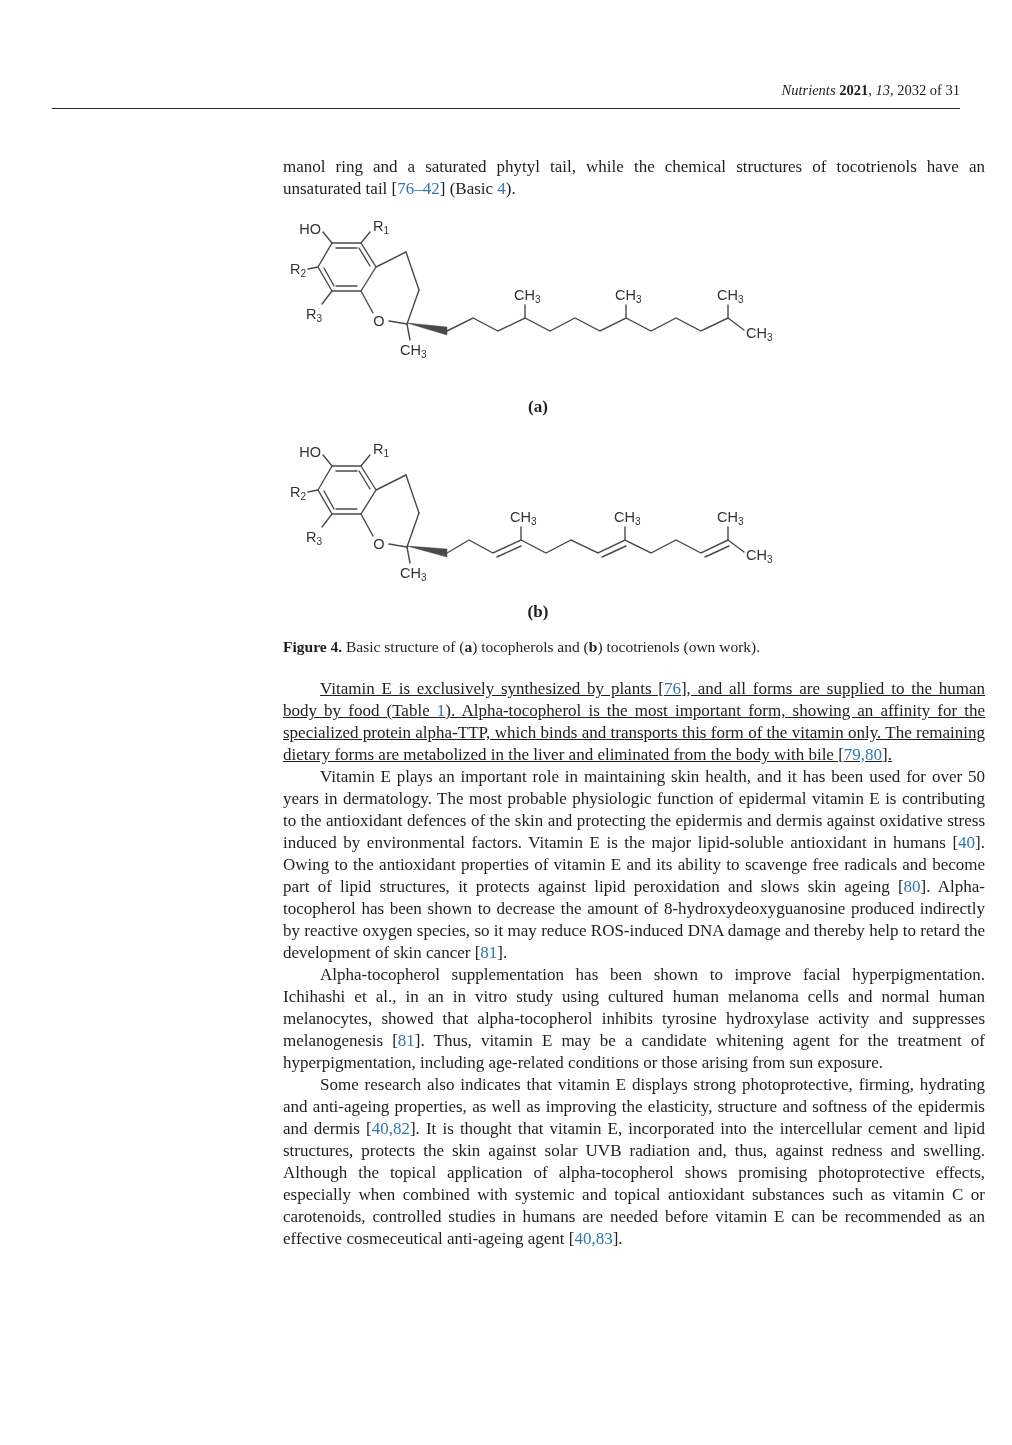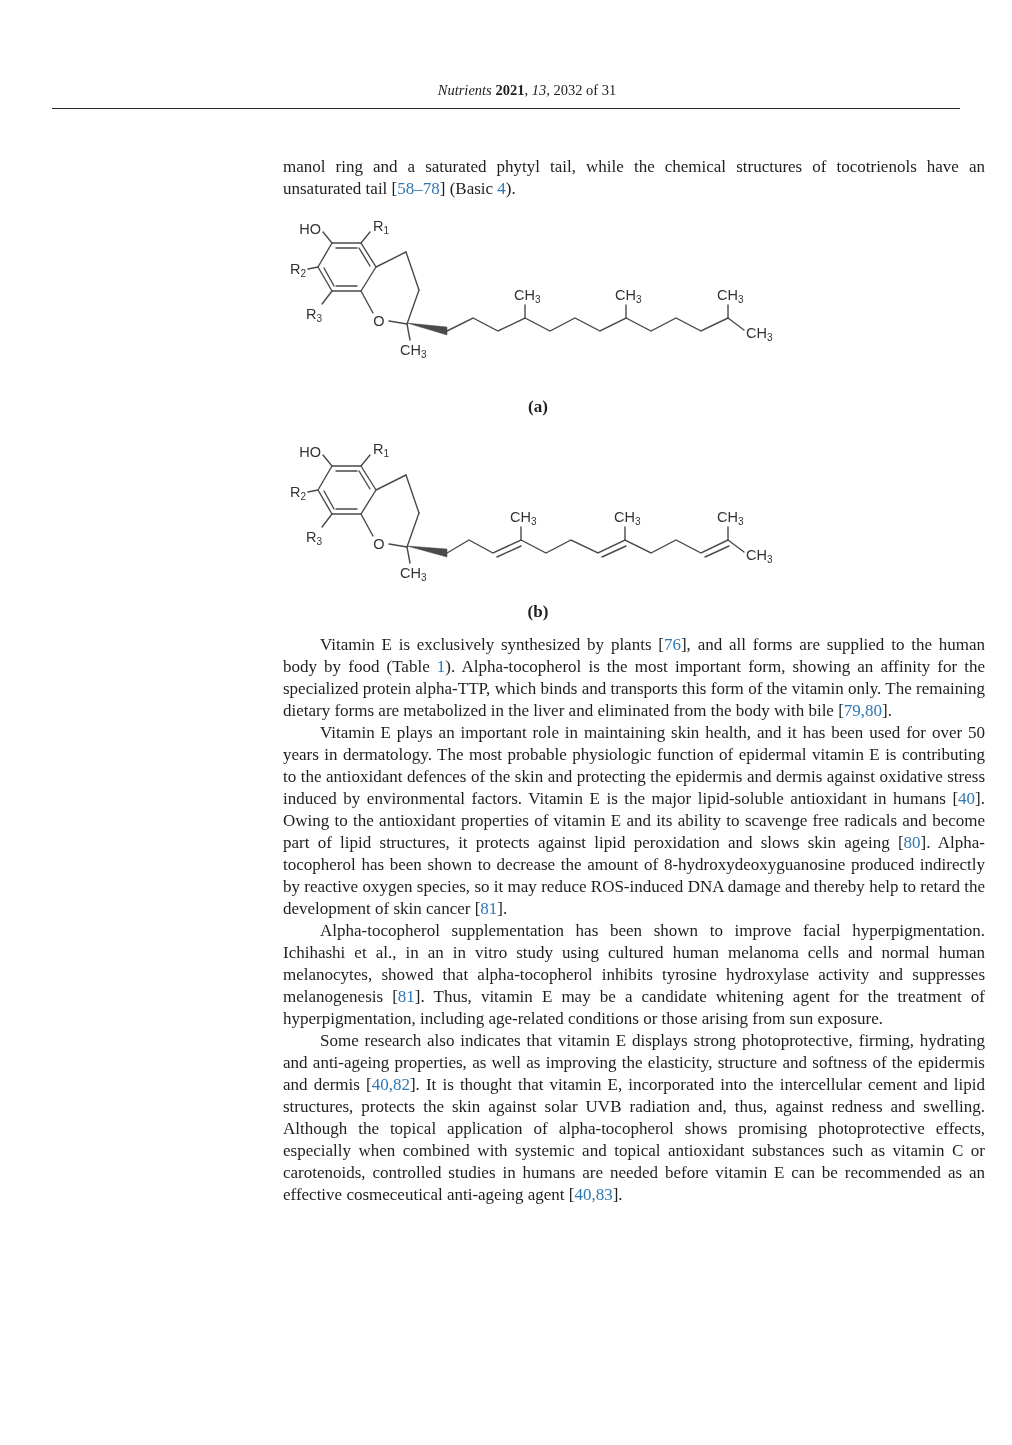--- a/index.html
+++ b/index.html
@@ -12,21 +12,21 @@
     width:1012px;height:1445px;
     box-sizing:border-box;
     padding:82px 52px 0 52px;
     background:#ffffff;
     font-family:"Liberation Serif","DejaVu Serif",serif;
     color:var(--text);
     position:relative;
     overflow:hidden;
   }
   .page-header{
-    display:flex;justify-content:center;align-items:baseline;
+    display:flex;justify-content:flex-end;align-items:baseline;
     font-size:14.5px;
     margin-left:42px;
   }
   .seg-i{font-style:italic;}
   .seg-b{font-weight:bold;}
   .seg-link{color:var(--link);}
   .header-rule{
     border-bottom:1.3px solid #2a2a2a;
     margin-top:9px;
   }
@@ -49,21 +49,21 @@
     width:510px;text-align:center;
     font-weight:bold;font-size:17px;line-height:21px;
   }
   .sub-label-a{margin:26px 0 14px 0;}
   .sub-label-b{margin:8px 0 12px 0;}
   .caption{
     font-size:15.5px;line-height:21px;
     text-align:left;text-indent:0;
     margin:14px 0 21px 0;
   }
-  .first-para{margin-top:0;}
+  .first-para{margin-top:0;text-decoration:underline;}
   
   .struct-svg line,.struct-svg polyline{
     stroke:var(--stroke);stroke-width:1.4;fill:none;stroke-linecap:round;
   }
   .struct-svg .ring{fill:none;stroke:var(--stroke);stroke-width:1.4;stroke-linejoin:round;}
   .struct-svg .wedge{fill:var(--stroke);stroke:var(--stroke);stroke-width:0.5;}
   .struct-svg text{
     fill:#333333;
     font-family:"Liberation Sans","DejaVu Sans",sans-serif;
     font-size:14.5px;
@@ -76,21 +76,21 @@
 <div class="page">
 
   <div class="page-header">
     <span><span class="seg-i">Nutrients</span><span> </span><span class="seg-b">2021</span><span>, </span><span class="seg-i">13</span><span>, 203</span></span>
     <span>2 of 31</span>
   </div>
   <div class="header-rule"></div>
 
   <div class="content">
 
-    <p class="body-text noindent intro"><span>manol ring and a saturated phytyl tail, while the chemical structures of tocotrienols have an unsaturated tail [</span><span class="seg-link">58–78</span><span>] (Basic </span><span class="seg-link">4</span><span>).</span></p>
+    <p class="body-text noindent intro"><span>manol ring and a saturated phytyl tail, while the chemical structures of tocotrienols have an unsaturated tail [</span><span class="seg-link">76–42</span><span>] (Basic </span><span class="seg-link">4</span><span>).</span></p>
 
     <figure class="figure">
 
       <svg class="struct-svg" width="510" height="162" viewBox="0 0 510 162">
         <g>
           <polygon class="ring" points="49,35 78,35 93,59 78,83 49,83 35,59"></polygon>
           <line x1="53" y1="40" x2="74" y2="40"></line>
           <line x1="76" y1="40" x2="87" y2="58"></line>
           <line x1="53" y1="78" x2="74" y2="78"></line>
           <line x1="41" y1="60" x2="51" y2="78"></line>
@@ -163,20 +163,21 @@
           <text x="117" y="147"><tspan>CH</tspan><tspan class="sub" dy="3">3</tspan></text>
           <text x="227" y="91"><tspan>CH</tspan><tspan class="sub" dy="3">3</tspan></text>
           <text x="331" y="91"><tspan>CH</tspan><tspan class="sub" dy="3">3</tspan></text>
           <text x="434" y="91"><tspan>CH</tspan><tspan class="sub" dy="3">3</tspan></text>
           <text x="463" y="129"><tspan>CH</tspan><tspan class="sub" dy="3">3</tspan></text>
         </g>
       </svg>
 
       <div class="sub-label sub-label-b">(b)</div>
 
+      <figcaption class="body-text caption"><span class="seg-b">Figure 4.</span><span> Basic structure of (</span><span class="seg-b">a</span><span>) tocopherols and (</span><span class="seg-b">b</span><span>) tocotrienols (own work).</span></figcaption>
     </figure>
 
     <p class="body-text first-para"><span>Vitamin E is exclusively synthesized by plants [</span><span class="seg-link">76</span><span>], and all forms are supplied to the human body by food (Table </span><span class="seg-link">1</span><span>).  Alpha-tocopherol is the most important form, showing an affinity for the specialized protein alpha-TTP, which binds and transports this form of the vitamin only. The remaining dietary forms are metabolized in the liver and eliminated from the body with bile [</span><span class="seg-link">79,80</span><span>].</span></p>
     <p class="body-text"><span>Vitamin E plays an important role in maintaining skin health, and it has been used for over 50 years in dermatology.  The most probable physiologic function of epidermal vitamin E is contributing to the antioxidant defences of the skin and protecting the epidermis and dermis against oxidative stress induced by environmental factors.  Vitamin E is the major lipid-soluble antioxidant in humans [</span><span class="seg-link">40</span><span>].  Owing to the antioxidant properties of vitamin E and its ability to scavenge free radicals and become part of lipid structures, it protects against lipid peroxidation and slows skin ageing [</span><span class="seg-link">80</span><span>].  Alpha-tocopherol has been shown to decrease the amount of 8-hydroxydeoxyguanosine produced indirectly by reactive oxygen species, so it may reduce ROS-induced DNA damage and thereby help to retard the development of skin cancer [</span><span class="seg-link">81</span><span>].</span></p>
     <p class="body-text"><span>Alpha-tocopherol supplementation has been shown to improve facial hyperpigmentation. Ichihashi et al., in an in vitro study using cultured human melanoma cells and normal human melanocytes, showed that alpha-tocopherol inhibits tyrosine hydroxylase activity and suppresses melanogenesis [</span><span class="seg-link">81</span><span>]. Thus, vitamin E may be a candidate whitening agent for the treatment of hyperpigmentation, including age-related conditions or those arising from sun exposure.</span></p>
     <p class="body-text"><span>Some research also indicates that vitamin E displays strong photoprotective, firming, hydrating and anti-ageing properties, as well as improving the elasticity, structure and softness of the epidermis and dermis [</span><span class="seg-link">40,82</span><span>].  It is thought that vitamin E, incorporated into the intercellular cement and lipid structures, protects the skin against solar UVB radiation and, thus, against redness and swelling.  Although the topical application of alpha-tocopherol shows promising photoprotective effects, especially when combined with systemic and topical antioxidant substances such as vitamin C or carotenoids, controlled studies in humans are needed before vitamin E can be recommended as an effective cosmeceutical anti-ageing agent [</span><span class="seg-link">40,83</span><span>].</span></p>
 
   </div>
 </div>
 

